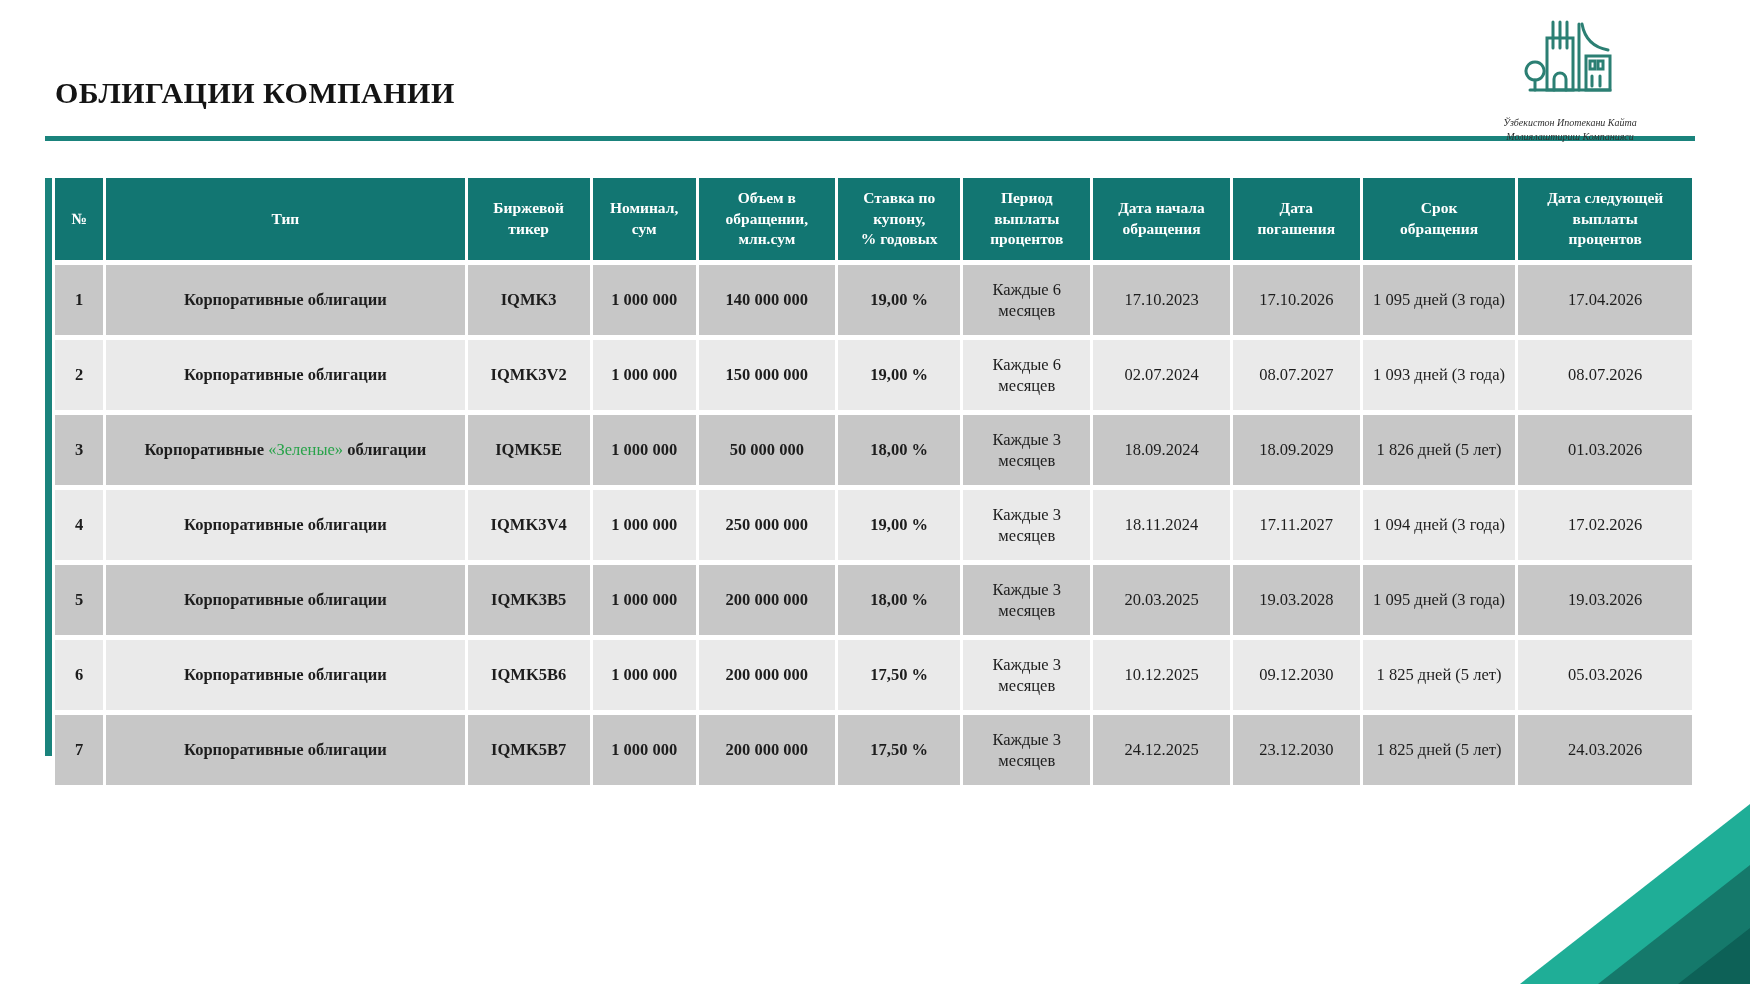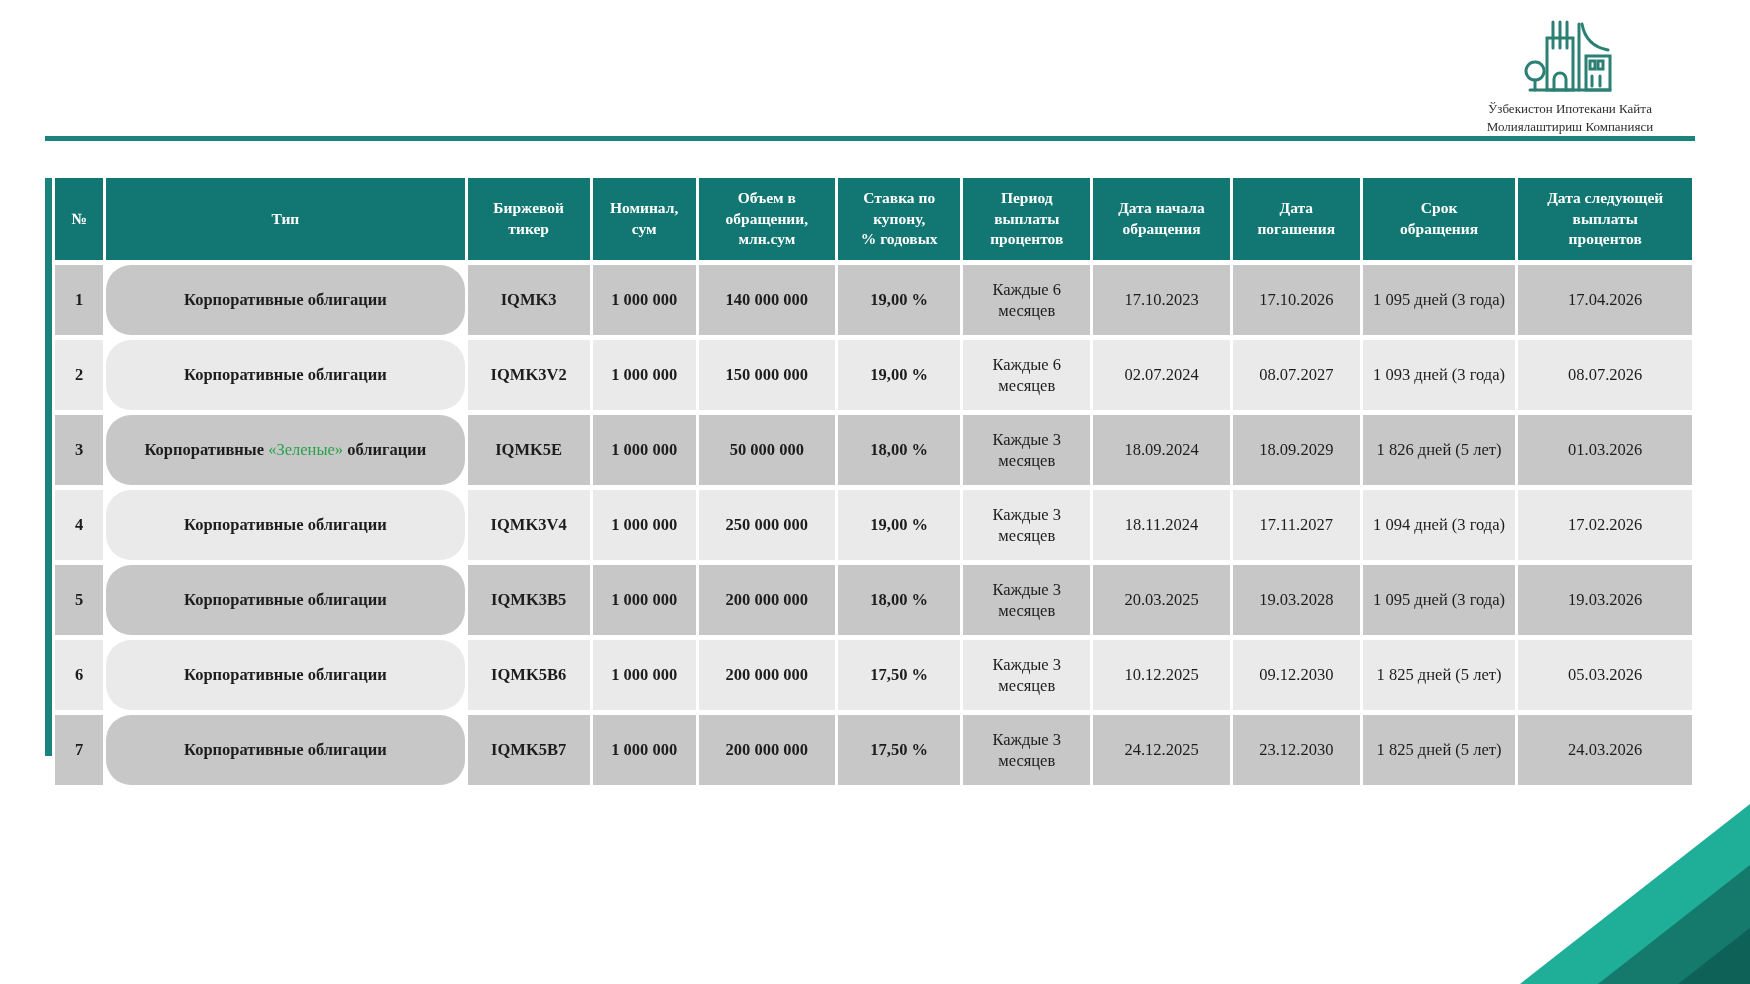--- a/index.html
+++ b/index.html
@@ -11,54 +11,55 @@
   .page-title {
     position:absolute; left:55px; top:76px; margin:0;
     font-size:30px; font-weight:bold; letter-spacing:0.5px; color:#141414;
   }
   .title-rule {
     position:absolute; left:45px; top:136px; width:1650px; height:5px;
     background:var(--teal-accent,#1a837c);
   }
   .logo { position:absolute; left:1440px; top:16px; width:260px; text-align:center; }
   .logo svg { display:block; margin:0 auto; }
-  .logo-text { margin-top:4px; font-size:13px; line-height:1.4; color:#2e2e2e; }
+  .logo-text { margin-top:20px; font-size:10px; line-height:1.4; color:#2e2e2e;font-style:italic; }
   
   .accent-strip {
     position:absolute; left:45px; top:178px; width:7px; height:578px;
     background:var(--teal-accent,#1a837c);
   }
   table.bonds {
     position:absolute; left:52px; top:173px; width:1643px;
     border-collapse:separate; border-spacing:3px 5px; table-layout:fixed;
   }
   table.bonds thead th {
     background:var(--teal-header,#127672); color:#ffffff; font-weight:bold;
     font-size:15.5px; line-height:1.35; text-align:center; vertical-align:middle;
     white-space:pre-line; height:78px; padding:2px 4px;
   }
   table.bonds tbody td {
     height:66px; font-size:16.5px; color:#1d1d1d; vertical-align:middle;
     text-align:center; line-height:1.3; padding:2px 4px; white-space:normal;
   }
   tr.dark td  { background:var(--row-dark,#c7c7c7); }
   tr.light td { background:var(--row-light,#eaeaea); }
-  td.c-type  { text-align:left; padding-left:14px;border-radius:25px; }
+  td.c-type  { text-align:left; padding-left:14px; }
   td.c-right { text-align:right; padding-right:18px; }
   td.b { font-weight:bold; }
   td.pre { white-space:pre-line; }
   span.green { color:var(--green-text,#28a34a); font-weight:normal; }
   
   .corner { position:absolute; right:0; bottom:0; display:block; }
 </style>
 </head>
 <body>
 
 <div class="slide">
 
+  <h1 class="page-title">ОБЛИГАЦИИ КОМПАНИИ</h1>
   <div class="title-rule"></div>
 
   <div class="logo">
     <svg width="112" height="80" viewBox="0 0 112 80" fill="none" stroke="var(--logo-teal,#2b7f73)" stroke-width="3" stroke-linecap="round">
 
       <line x1="16" y1="74" x2="96" y2="74"></line>
 
       <path d="M21 64 a9 9 0 1 1 0.1 0 Z"></path>
       <line x1="21" y1="64" x2="21" y2="74"></line>
 

